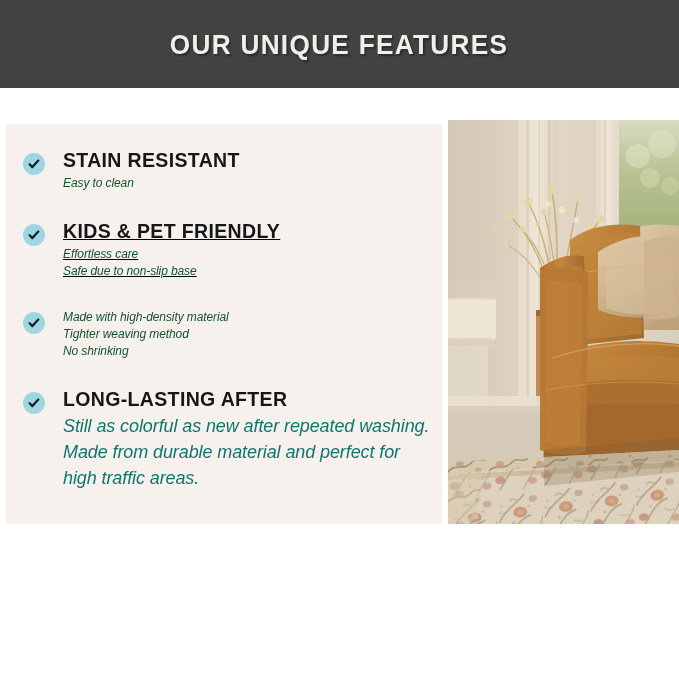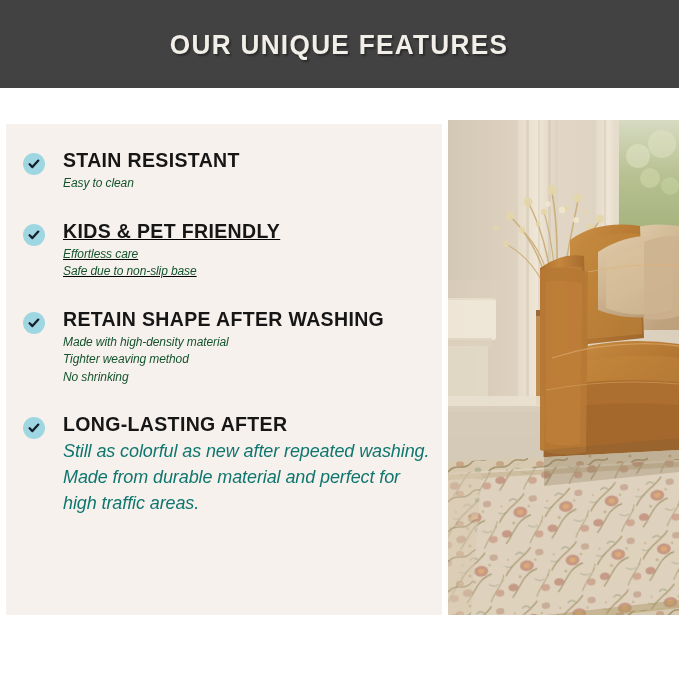--- a/index.html
+++ b/index.html
@@ -9,21 +9,21 @@
   }
   body {
     width: 679px;
     height: 679px;
     overflow: hidden;
     font-family: "Liberation Sans", sans-serif;
   }
   .infographic {
     position: relative;
     width: 679px;
-    height: 615px;
+    height: 524px;
     background: #ffffff;
     overflow: hidden;
   }
 
   
   .header-band {
     position: absolute;
     left: 0;
     top: 0;
     width: 679px;
@@ -179,21 +179,20 @@
           <li>Safe due to non-slip base</li>
         </ul>
       </div>
 
       <div class="feature f3">
         <span class="check-icon">
           <svg width="14" height="14" viewBox="0 0 14 14" aria-hidden="true">
             <path d="M2.6 7.3 L5.4 10.1 L11.3 3.6" fill="none" stroke="#17202a" stroke-width="2.3" stroke-linecap="round" stroke-linejoin="round"></path>
           </svg>
         </span>
-        <div class="feature-title">RETAIN SHAPE AFTER WASHING</div>
         <ul class="feature-lines">
           <li>Made with high-density material</li>
           <li>Tighter weaving method</li>
           <li>No shrinking</li>
         </ul>
       </div>
 
       <div class="feature f4">
         <span class="check-icon">
           <svg width="14" height="14" viewBox="0 0 14 14" aria-hidden="true">

